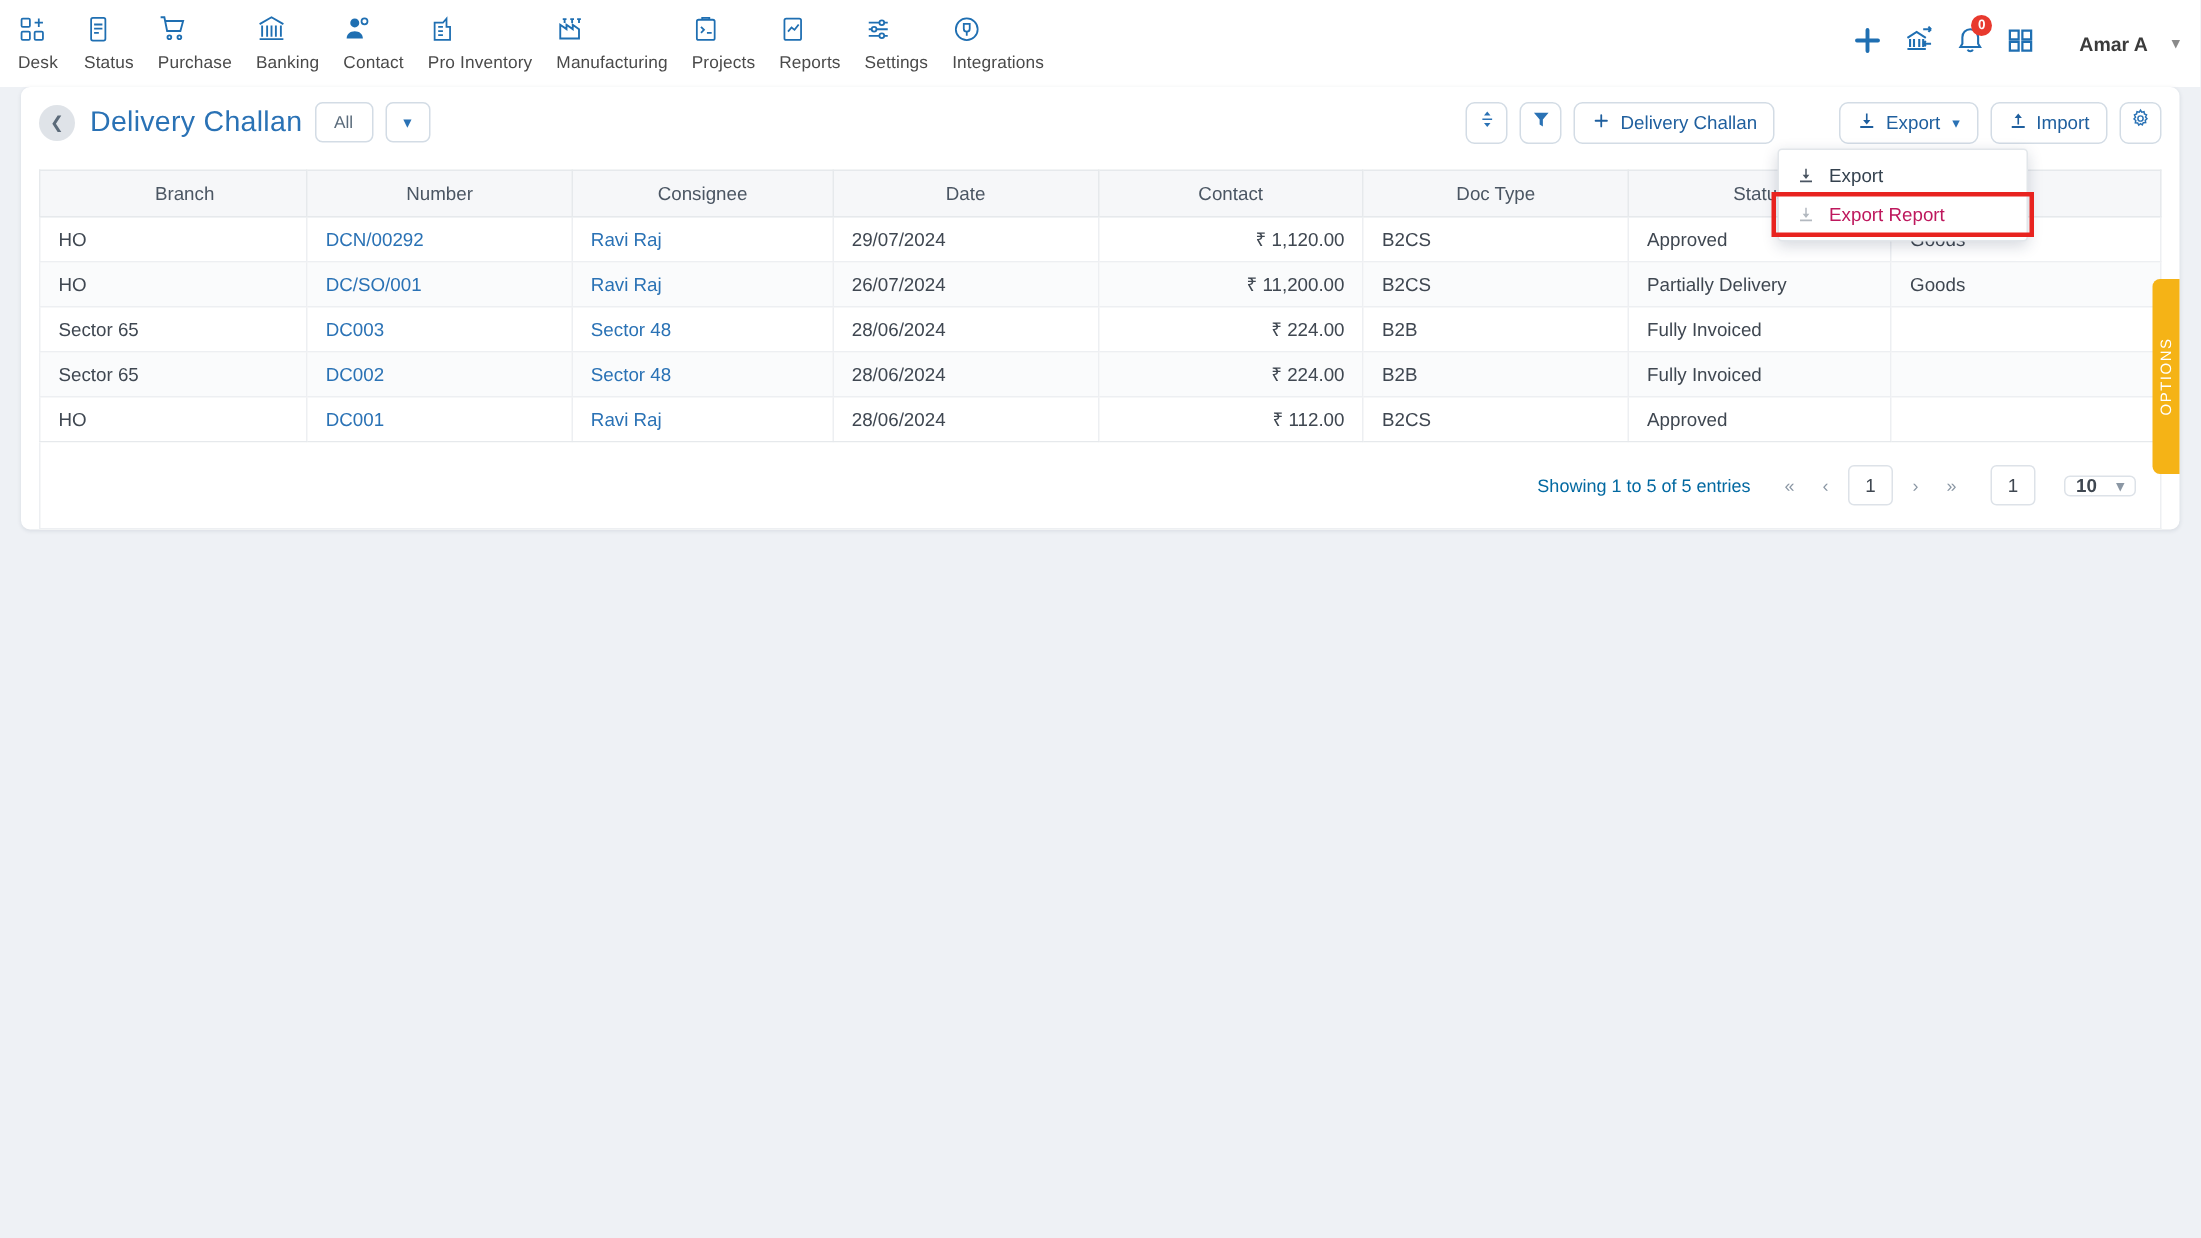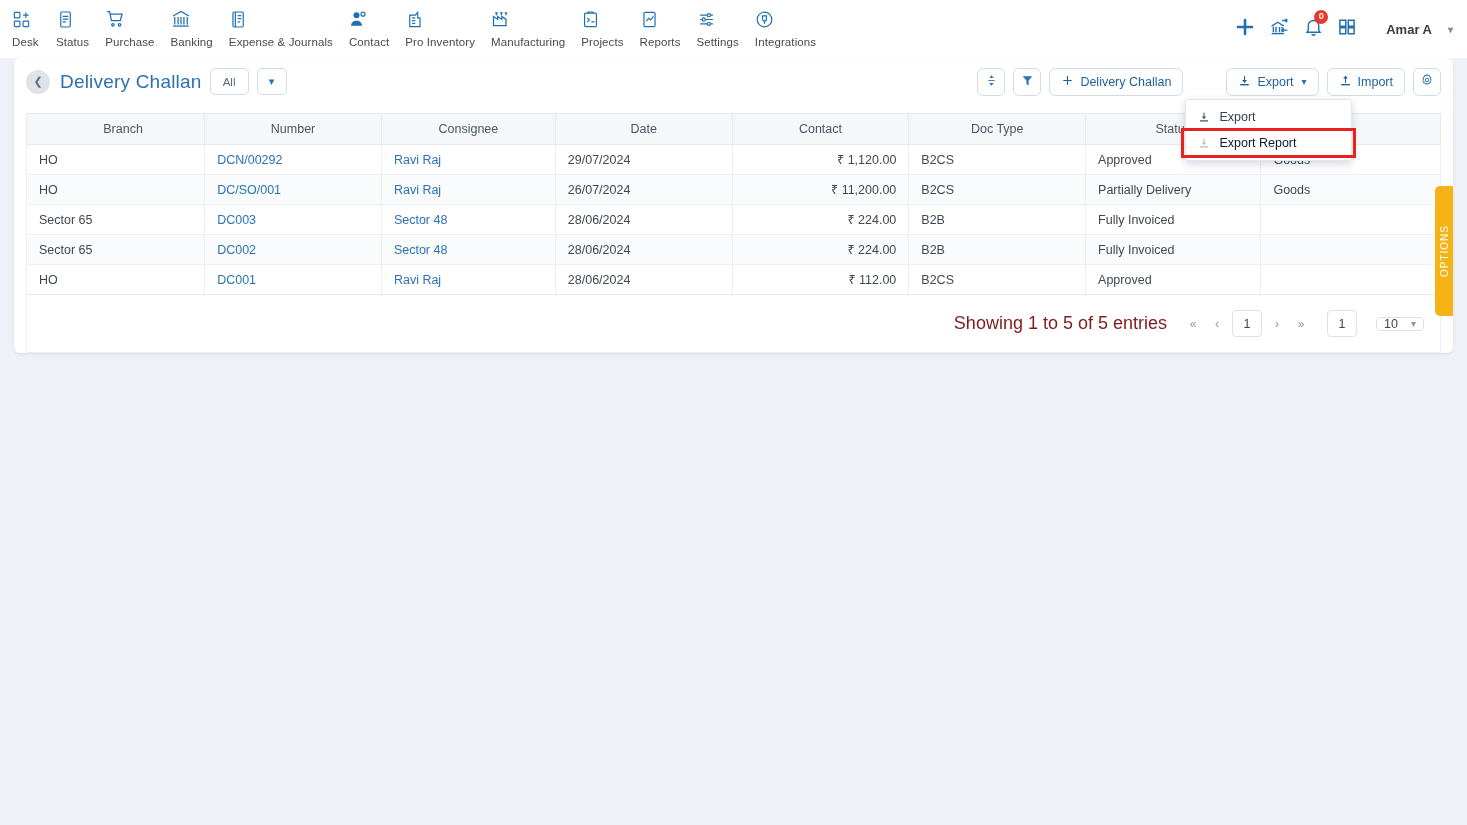--- a/index.html
+++ b/index.html
@@ -179,21 +179,21 @@
     z-index: 40;
   }
   .dd-item {
     display: flex; align-items: center; gap: 9px;
     padding: 6px 12px;
     font-size: 12.5px;
     color: #35424f;
     cursor: pointer;
   }
   .dd-item .dd-ico { color: #4a5562; display: flex; }
-  .dd-item.disabled { color: #0f172a; text-align: right; }
+  .dd-item.disabled { color: #be185d; text-align: right; }
   .dd-item.disabled .dd-ico { color: #b3b9c0; }
   .dd-item.highlight {
     outline: 3px solid #e8231f;
     outline-offset: -1px;
     position: relative;
     z-index: 2;
     margin: 0 -3px;
     padding-left: 15px;
   }
 
@@ -239,21 +239,21 @@
     border-left: 1px solid #edeff2;
     border-right: 1px solid #edeff2;
     border-bottom: 1px solid #edeff2;
     display: flex;
     align-items: center;
     justify-content: flex-end;
     padding: 0 16px;
     gap: 0px;
     background: #fff;
   }
-  .pg-info { font-size: 18px; color: #7f1d1d; margin-right: 14px; }
+  .pg-info { font-size: 12px; color: #0369a1; margin-right: 14px; }
   .pg-arrow {
     width: 24px; height: 26px;
     display: flex; align-items: center; justify-content: center;
     color: #8b97a4;
     font-size: 12px;
     cursor: pointer;
   }
   .pg-box {
     width: 30px; height: 27px;
     border: 1px solid #dde2e8;
@@ -270,20 +270,21 @@
     margin-left: 16px;
     width: 48px; height: 14px;
     border: 1px solid #dde2e8;
     border-radius: 4px;
     display: flex; align-items: center; justify-content: space-between;
     padding: 0 7px;
     font-size: 12.5px;
     color: #3f4751;
     background: #fff;
     cursor: pointer;
+    font-weight: bold;
   }
   .pg-select .chev { color: #8b97a4; font-size: 10px; }
 
   
   .options-tab {
     position: absolute;
     right: 0;
     top: 128px;
     width: 18px;
     height: 130px;
@@ -347,30 +348,20 @@
       <span class="ico">
         <svg width="20" height="20" viewBox="0 0 24 24" fill="none" stroke="currentColor" stroke-width="1.5">
           <path d="M2.5 8.5L12 3l9.5 5.5"></path>
             <path d="M4.5 9.5v9M8.5 9.5v9M12 9.5v9M15.5 9.5v9M19.5 9.5v9"></path>
             <path d="M2.5 20.5h19"></path>
         </svg>
       </span>
       <span class="lbl">Banking</span>
     </div>
 
-    <div class="nav-item">
-      <span class="ico">
-        <svg width="19" height="19" viewBox="0 0 24 24" fill="none" stroke="currentColor" stroke-width="1.5">
-          <rect x="5" y="2.5" width="13" height="19" rx="1.5"></rect>
-            <path d="M8 2.5v19"></path>
-            <path d="M11 7h4.5M11 11h4.5M11 15h3"></path>
-        </svg>
-      </span>
-      <span class="lbl">Expense &amp; Journals</span>
-    </div>
 
     <div class="nav-item">
       <span class="ico">
         <svg width="20" height="20" viewBox="0 0 24 24" fill="currentColor">
           <circle cx="9" cy="7.5" r="3.6"></circle>
             <path d="M2.5 20c0-3.6 2.9-5.8 6.5-5.8s6.5 2.2 6.5 5.8z"></path>
           <circle cx="16.8" cy="6.2" r="2.4" fill="none" stroke="currentColor" stroke-width="1.4"></circle>
         </svg>
       </span>
       <span class="lbl">Contact</span>

